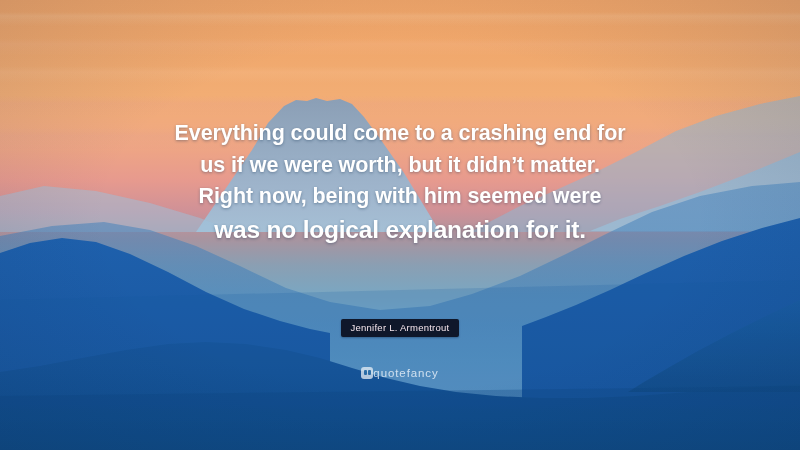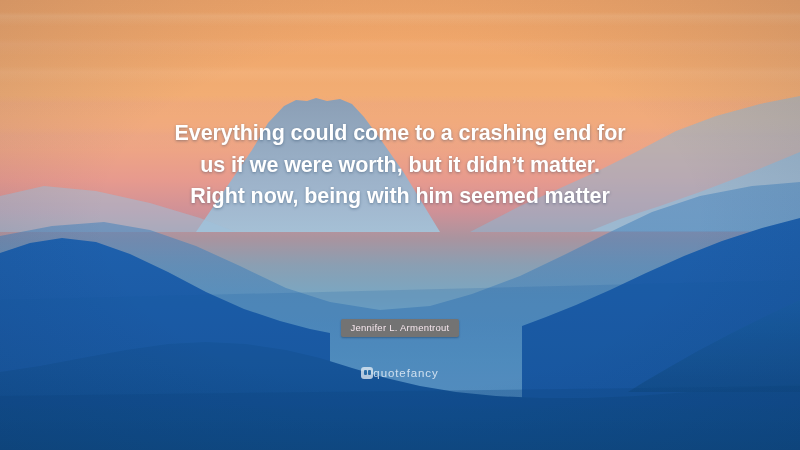--- a/index.html
+++ b/index.html
@@ -95,21 +95,21 @@
 
   
   .attr-row {
     position: absolute;
     left: 0; right: 0;
     top: 317px;
     text-align: center;
   }
   .attr-pill {
     display: inline-block;
-    background: #737373;
+    background: #0f172a;
     color: #f7e7ee;
     font-size: 9.5px;
     font-weight: 400;
     letter-spacing: .25px;
     padding: 3.5px 10px 4px;
     border-radius: 2px;
     box-shadow: 0 1px 2px rgba(10,30,60,.35);
   }
 
   
@@ -244,21 +244,22 @@
       <path d="M0,396 L800,386 L800,450 L0,450 Z" fill="#0d4480" opacity="0.30"></path>
     </g>
 
   </svg>
 
   <div class="vignette"></div>
 
   <div class="quote-wrap">
     <div class="quote-line">Everything could come to a crashing end for</div>
     <div class="quote-line">us if we were worth, but it didn’t matter.</div>
-    <div class="quote-line">Right now, being with him seemed matter</div>
+    <div class="quote-line">Right now, being with him seemed were</div>
+    <div class="quote-line emph">was no logical explanation for it.</div>
   </div>
 
   <div class="attr-row">
     <span class="attr-pill">Jennifer L. Armentrout</span>
   </div>
 
   <div class="brand-row">
     <span class="brand">
       <span class="brand-mark"></span>
       <span class="brand-name">quotefancy</span>

